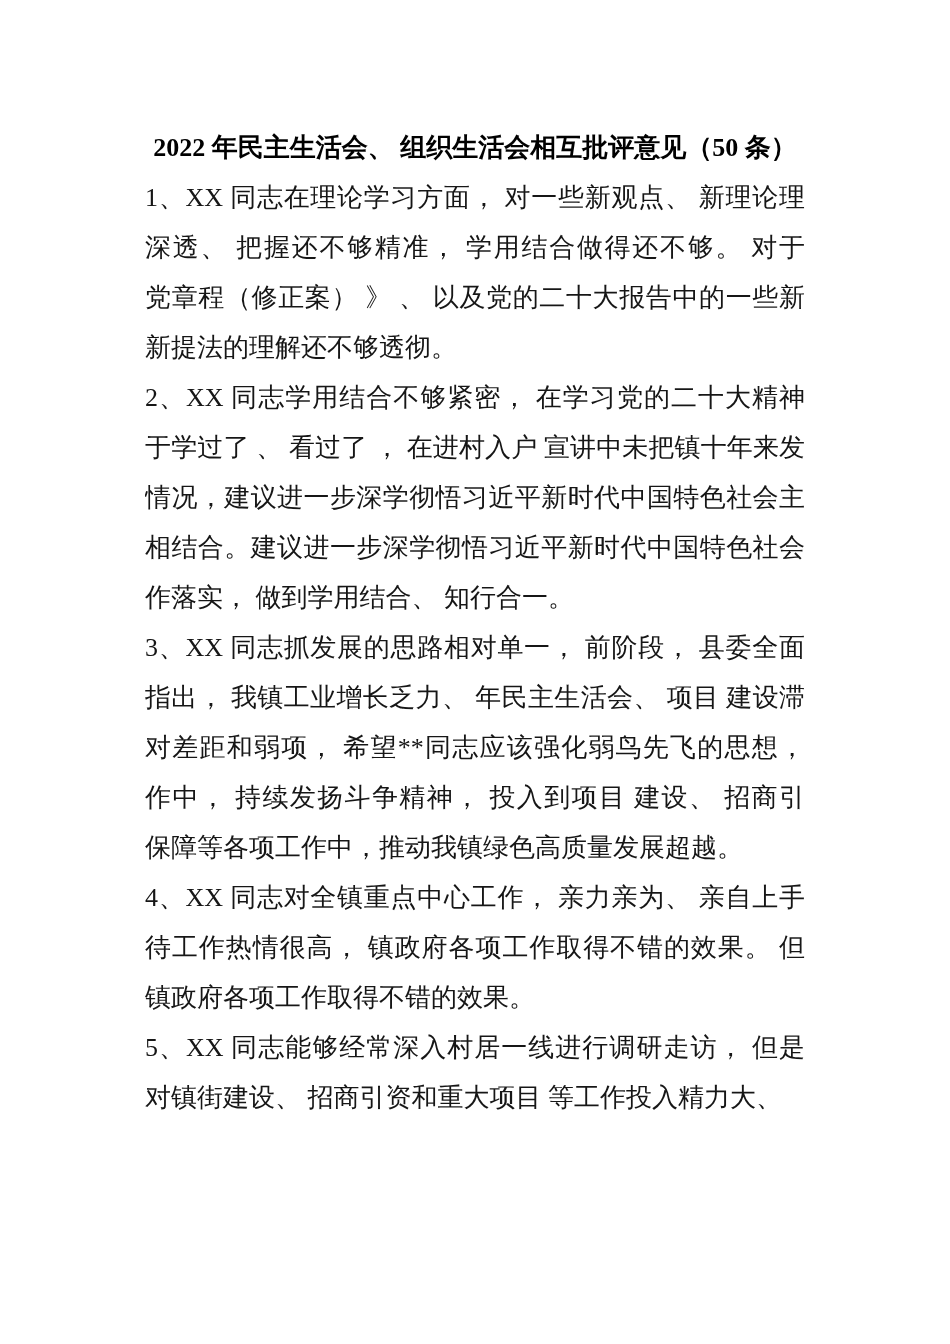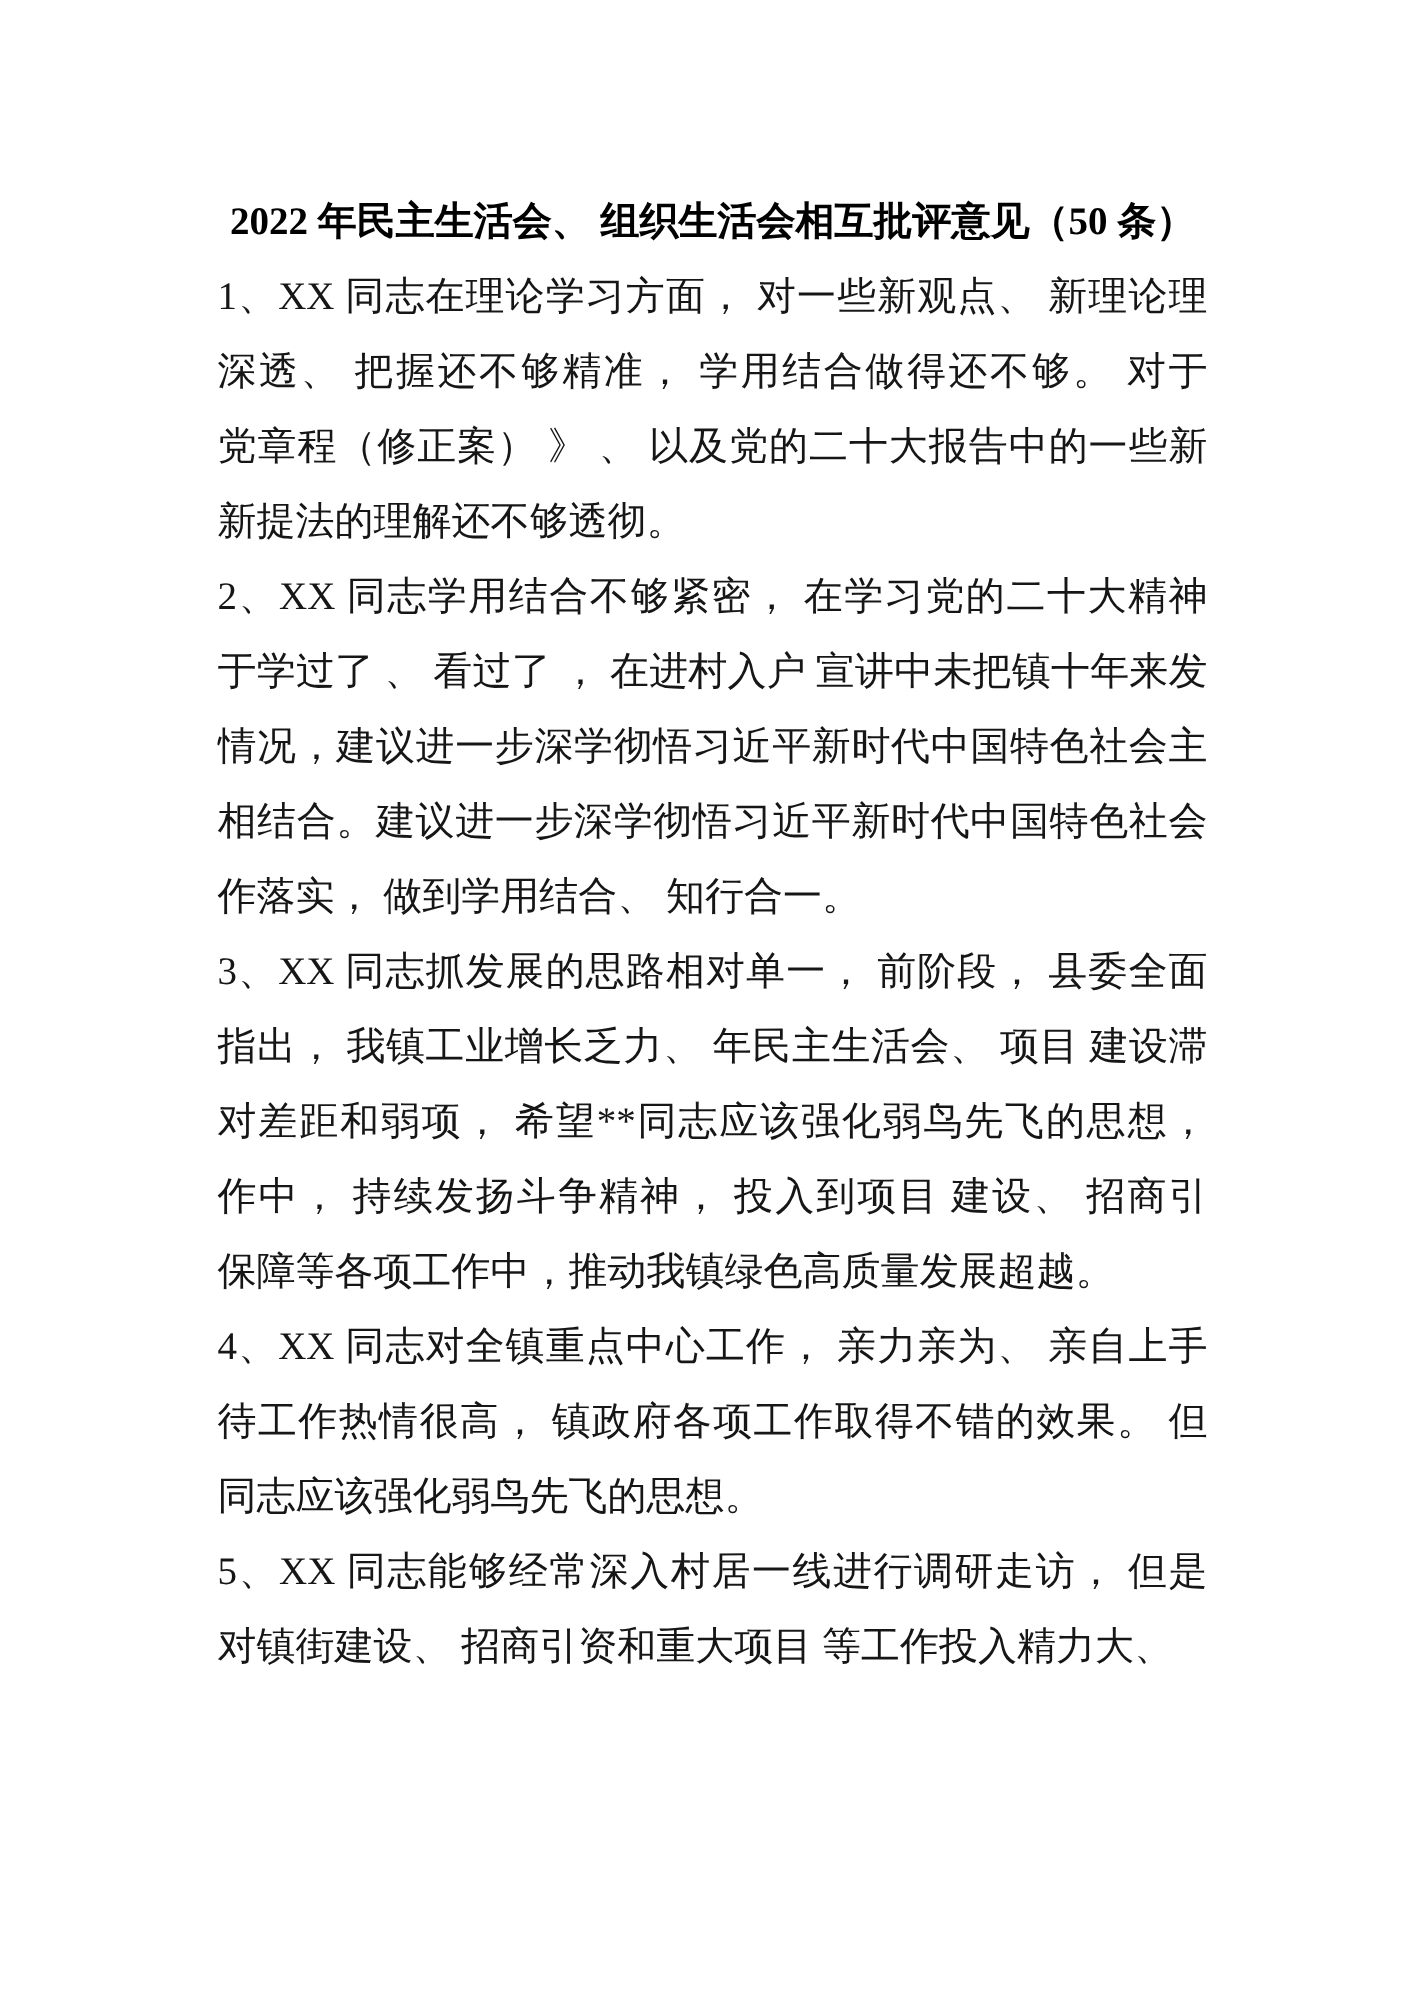--- a/index.html
+++ b/index.html
@@ -68,20 +68,20 @@
       <div class="para">
         <div class="line">3、XX 同志抓发展的思路相对单一， 前阶段， 县委全面从严治党</div>
         <div class="line">指出， 我镇工业增长乏力、 年民主生活会、 项目 建设滞后。 面</div>
         <div class="line">对差距和弱项， 希望**同志应该强化弱鸟先飞的思想， 在今后工</div>
         <div class="line">作中， 持续发扬斗争精神， 投入到项目 建设、 招商引资、 安全</div>
         <div class="line line--last">保障等各项工作中，推动我镇绿色高质量发展超越。</div>
       </div>
       <div class="para">
         <div class="line">4、XX 同志对全镇重点中心工作， 亲力亲为、 亲自上手较多， 对</div>
         <div class="line">待工作热情很高， 镇政府各项工作取得不错的效果。 但是**同志</div>
-        <div class="line line--last">同志应该强化弱鸟先飞的思想。</div>
+        <div class="line line--last">镇政府各项工作取得不错的效果。</div>
       </div>
       <div class="para">
         <div class="line">5、XX 同志能够经常深入村居一线进行调研走访， 但是在工作上，</div>
         <div class="line line--last">对镇街建设、 招商引资和重大项目 等工作投入精力大、</div>
       </div>
     </div>
 </div>
 
 </body></html>

